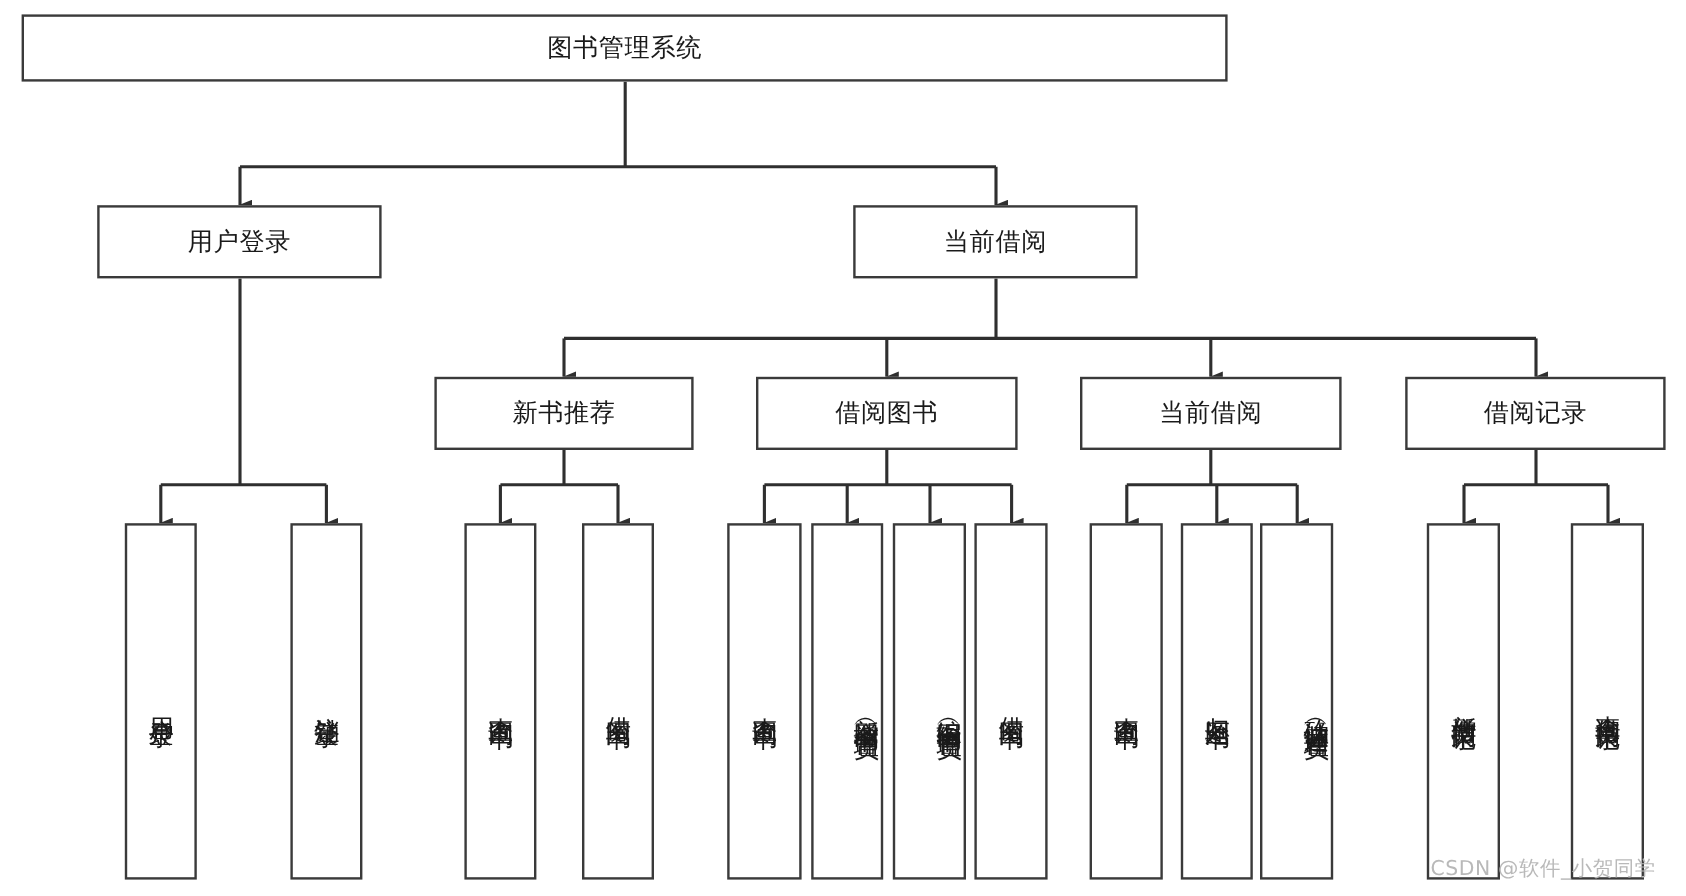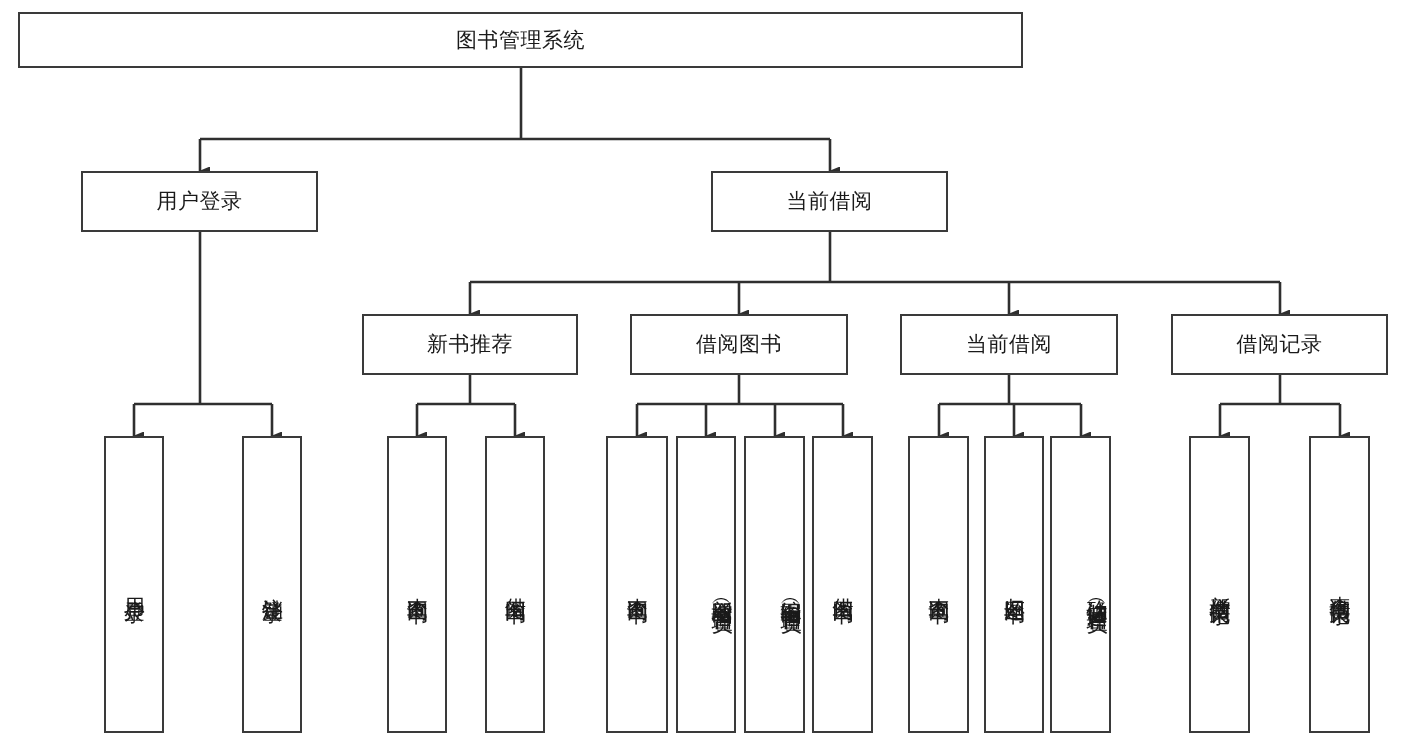--- a/index.html
+++ b/index.html
@@ -172,14 +172,15 @@
         <span class="node-label">确认归还（管理员）</span>
       </div>
       <div class="node vert mid" style="left: 1189px; top: 436px; width: 61px; height: 297px;">
         <span class="node-label">新增借阅记录</span>
       </div>
       <div class="node vert mid" style="left: 1309px; top: 436px; width: 61px; height: 297px;">
         <span class="node-label">查询借阅记录</span>
       </div>
     </div>
 
+  <div id="watermark">CSDN @软件_小贺同学</div>
 
 </div>
 
 </body></html>

